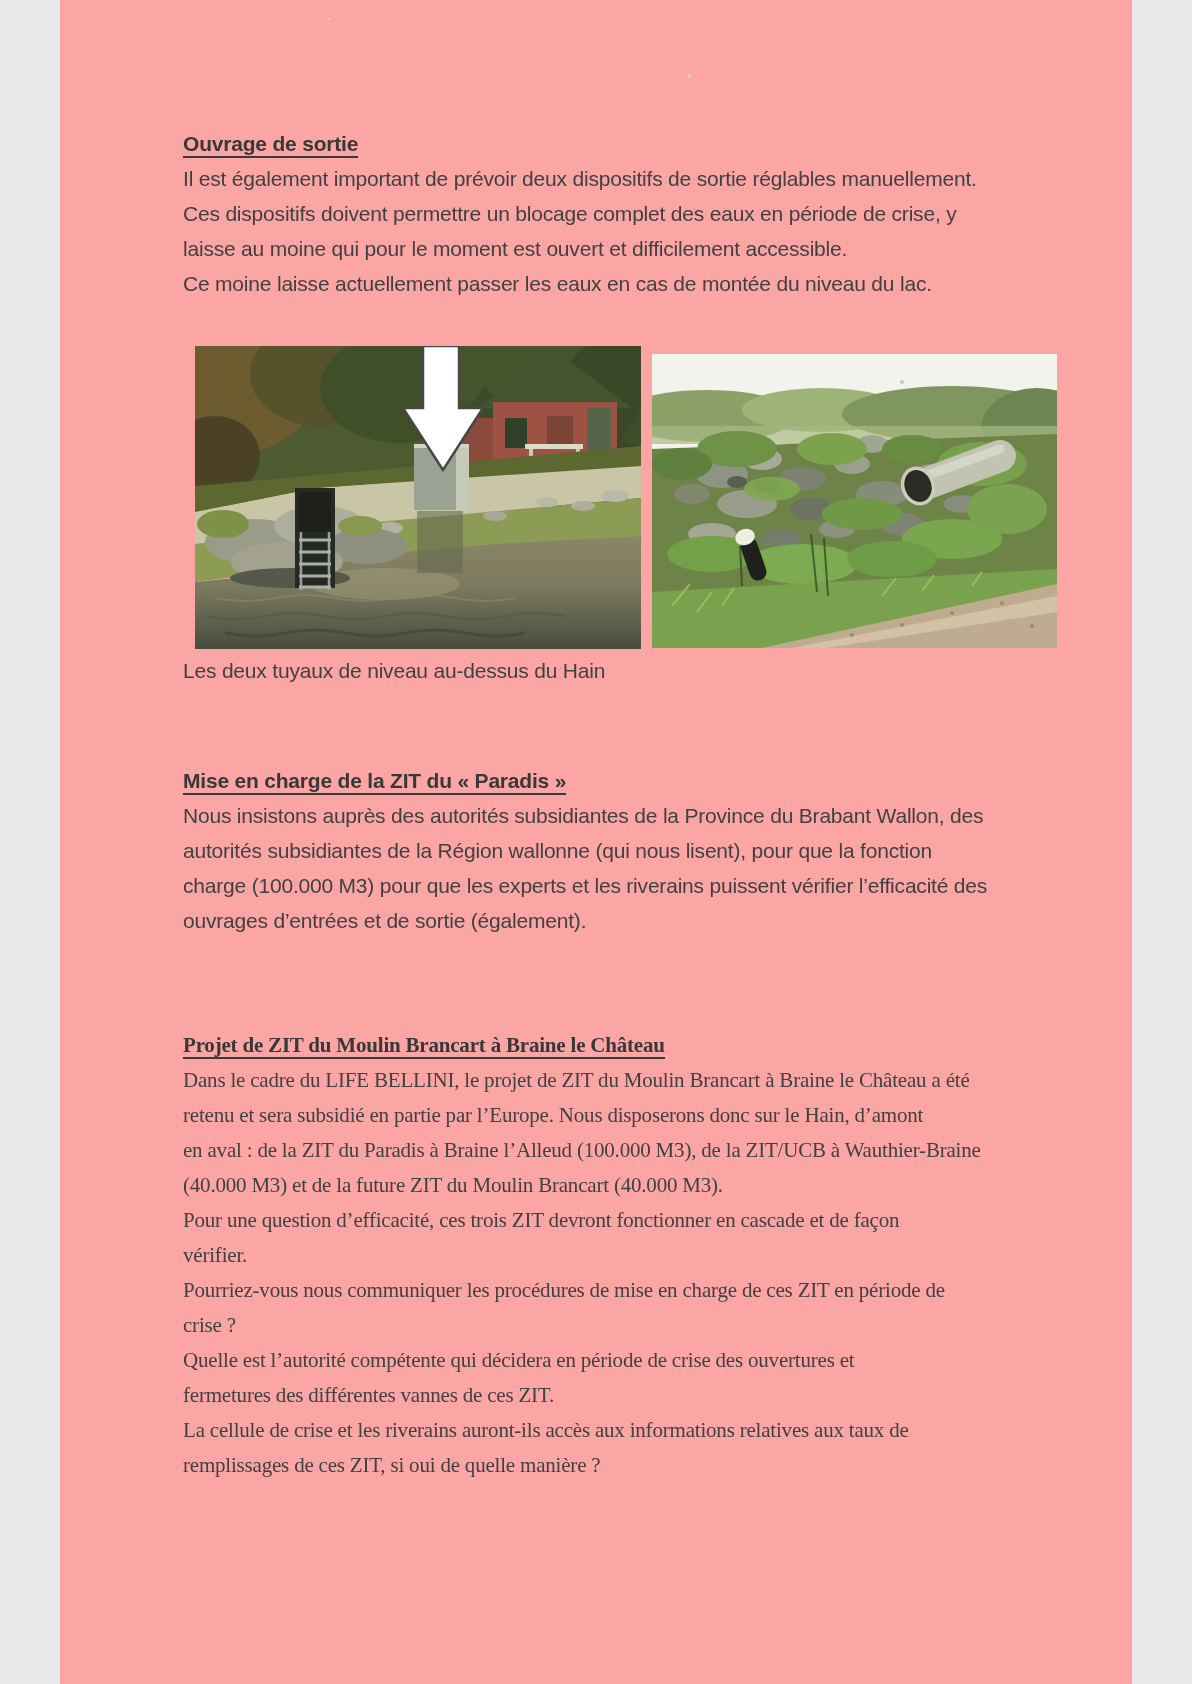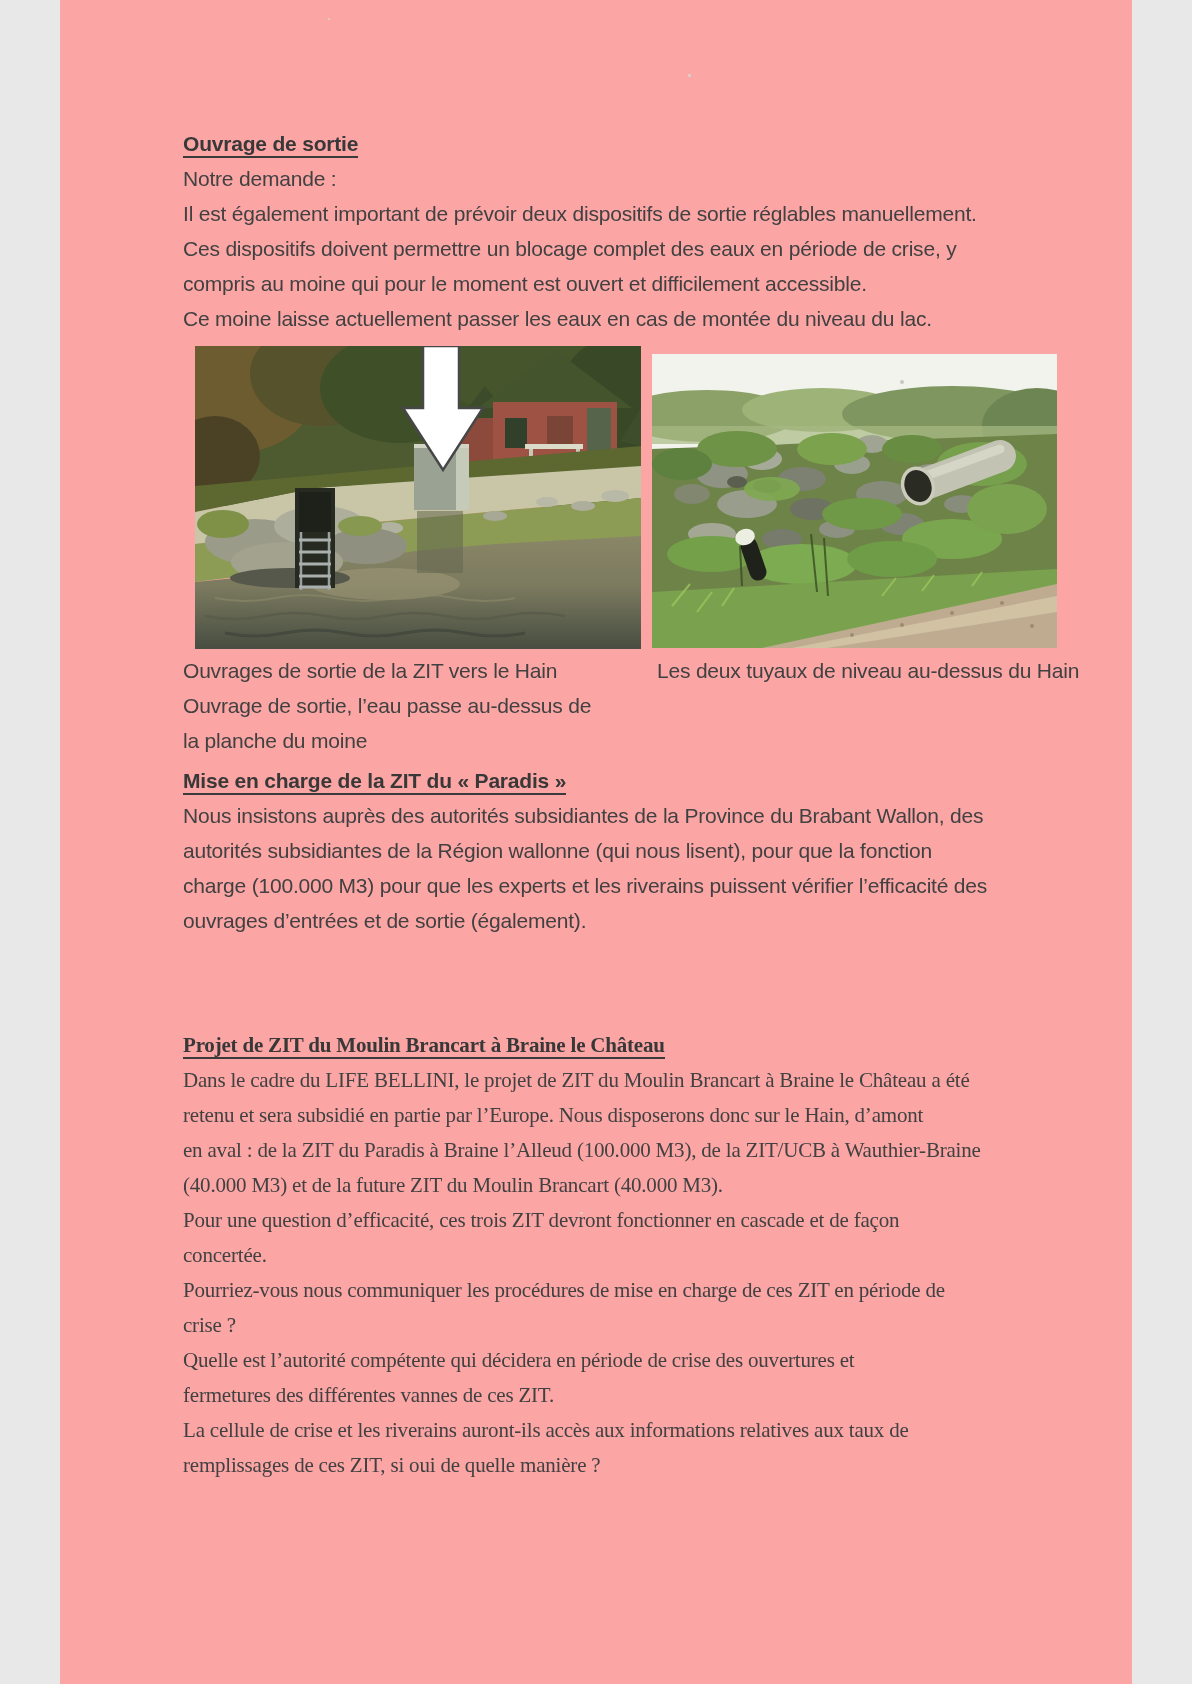--- a/index.html
+++ b/index.html
@@ -38,24 +38,23 @@
   .cap-left{width:474px;}
   .speck{position:absolute;border-radius:50%;background:#d6d6d6;}
 </style>
 </head>
 <body>
 
 <div class="page">
 
   <div class="textblock sec1">
     <div class="line heading"><span class="u">Ouvrage de sortie</span></div>
-    <div class="line">Notre demande :</div>
     <div class="line">Il est également important de prévoir deux dispositifs de sortie réglables manuellement.</div>
     <div class="line">Ces dispositifs doivent permettre un blocage complet des eaux en période de crise, y</div>
-    <div class="line">compris au moine qui pour le moment est ouvert et difficilement accessible.</div>
+    <div class="line">laisse au moine qui pour le moment est ouvert et difficilement accessible.</div>
     <div class="line">Ce moine laisse actuellement passer les eaux en cas de montée du niveau du lac.</div>
   </div>
 
   <div class="figrow">
 
     <figure class="fig fig-left">
       <svg viewBox="0 0 446 303" width="446" height="303" preserveAspectRatio="none">
 
         <g>
           <rect width="446" height="160" fill="#4e5a30"></rect>
@@ -221,46 +220,41 @@
           <circle cx="300" cy="259" r="2" fill="#8f7d63" opacity="0.7"></circle>
           <circle cx="350" cy="249" r="2" fill="#8f7d63" opacity="0.7"></circle>
           <circle cx="380" cy="272" r="2" fill="#8f7d63" opacity="0.7"></circle>
         </g>
       </svg>
     </figure>
 
   </div>
 
   <div class="captions">
-    <div class="cap-left">
-      <div class="line">Ouvrages de sortie de la ZIT vers le Hain</div>
-      <div class="line">Ouvrage de sortie, l’eau passe au-dessus de</div>
-      <div class="line">la planche du moine</div>
-    </div>
     <div class="cap-right">
       <div class="line">Les deux tuyaux de niveau au-dessus du Hain</div>
     </div>
   </div>
 
   <div class="textblock sec2">
     <div class="line heading"><span class="u">Mise en charge de la ZIT du « Paradis »</span></div>
     <div class="line">Nous insistons auprès des autorités subsidiantes de la Province du Brabant Wallon, des</div>
     <div class="line">autorités subsidiantes de la Région wallonne (qui nous lisent), pour que la fonction</div>
     <div class="line">charge (100.000 M3) pour que les experts et les riverains puissent vérifier l’efficacité des</div>
     <div class="line">ouvrages d’entrées et de sortie (également).</div>
   </div>
 
   <div class="textblock sec3">
     <div class="line heading"><span class="u">Projet de ZIT du Moulin Brancart à Braine le Château</span></div>
     <div class="line">Dans le cadre du LIFE BELLINI, le projet de ZIT du Moulin Brancart à Braine le Château a été</div>
     <div class="line">retenu et sera subsidié en partie par l’Europe. Nous disposerons donc sur le Hain, d’amont</div>
     <div class="line">en aval : de la ZIT du Paradis à Braine l’Alleud (100.000 M3), de la ZIT/UCB à Wauthier-Braine</div>
     <div class="line">(40.000 M3) et de la future ZIT du Moulin Brancart (40.000 M3).</div>
     <div class="line">Pour une question d’efficacité, ces trois ZIT devront fonctionner en cascade et de façon</div>
-    <div class="line">concertée.</div>
+    <div class="line">vérifier.</div>
     <div class="line">Pourriez-vous nous communiquer les procédures de mise en charge de ces ZIT en période de</div>
     <div class="line">crise ?</div>
     <div class="line">Quelle est l’autorité compétente qui décidera en période de crise des ouvertures et</div>
     <div class="line">fermetures des différentes vannes de ces ZIT.</div>
     <div class="line">La cellule de crise et les riverains auront-ils accès aux informations relatives aux taux de</div>
     <div class="line">remplissages de ces ZIT, si oui de quelle manière ?</div>
   </div>
 
   <div class="speck" style="left:628px;top:74px;width:3px;height:3px;"></div>
   <div class="speck" style="left:520px;top:1212px;width:3px;height:2px;"></div>

